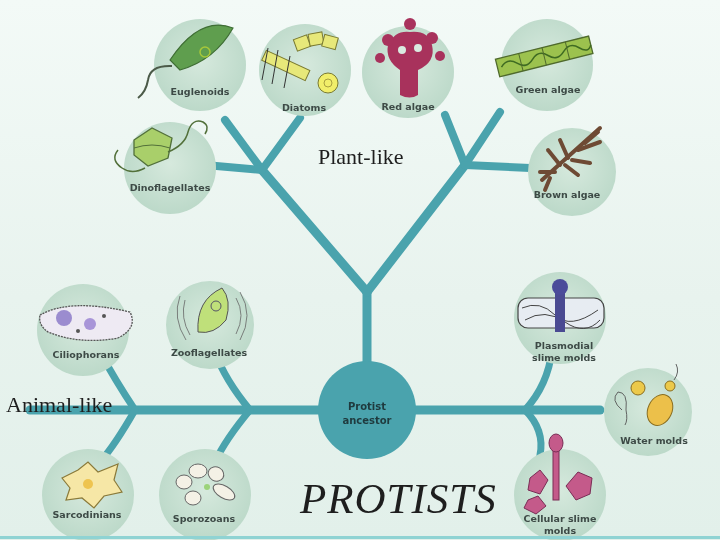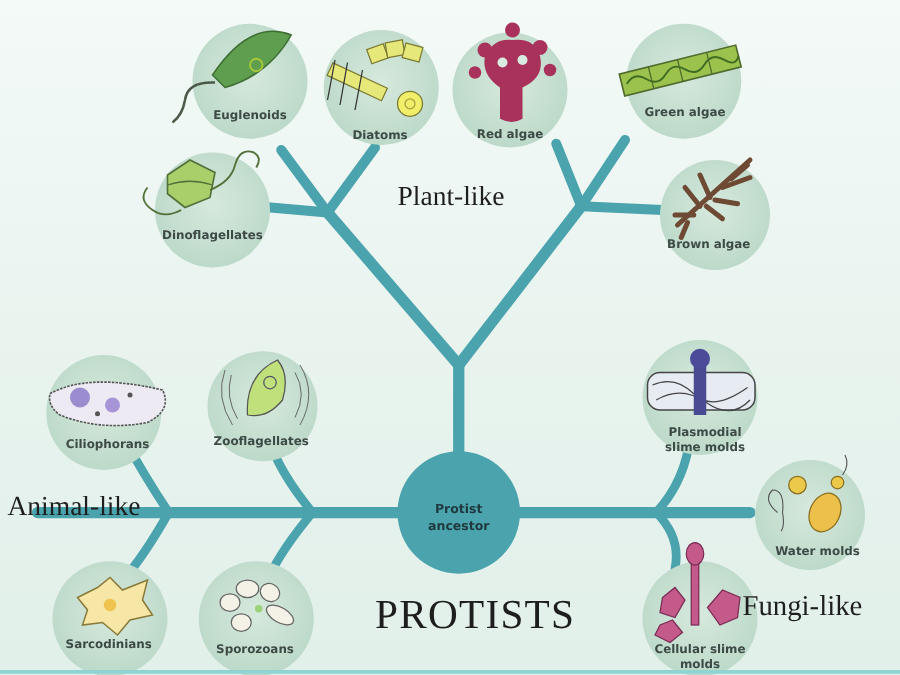--- a/index.html
+++ b/index.html
@@ -6,21 +6,21 @@
   body { width:720px; height:540px; overflow:hidden; position:relative;
          background: linear-gradient(180deg, #f3faf7 0%, #e8f3ee 55%, #e2f0ea 100%);
          font-family: "Liberation Sans", sans-serif; }
   #stage { position:absolute; left:0; top:0; width:612px; height:540px; }
   svg { position:absolute; left:0; top:0; }
   .node-label { font-family: "DejaVu Sans", sans-serif; font-size:9.5px; fill:#3d4a46; font-weight:bold; }
   .center-label { font-family: "DejaVu Sans", sans-serif; font-size:10px; fill:#1f3a3e; font-weight:bold; }
   .overlay { position:absolute; font-family: "Liberation Serif", serif; color:#1e1e1e; white-space:nowrap; }
   #plant-like { left:318px; top:144px; font-size:22px; }
   #animal-like { left:6px; top:392px; font-size:22px; }
-  #protists { left:300px; top:474px; font-size:33px; letter-spacing:1px; }
+  #protists { left:300px; top:474px; font-size:43px; letter-spacing:1px;font-style:italic; }
   #fungi-like { left:594px; top:472px; font-size:23px; }
   #bottom-line { position:absolute; left:0; top:536px; width:720px; height:3px; background:#8fd3d3; }
 </style>
 </head>
 <body>
 
 <div id="stage">
 <svg width="720" height="540" viewBox="0 0 720 540">
   <defs>
     <radialGradient id="nodeGrad" cx="50%" cy="45%" r="55%">
@@ -220,15 +220,14 @@
   <g>
     <circle cx="367" cy="410" r="49" fill="#4aa3ad"></circle>
     <text x="367" y="410" text-anchor="middle" class="center-label">Protist</text>
     <text x="367" y="424" text-anchor="middle" class="center-label">ancestor</text>
   </g>
 </svg>
 
 <div class="overlay" id="plant-like">Plant-like</div>
 <div class="overlay" id="animal-like">Animal-like</div>
 <div class="overlay" id="protists">PROTISTS</div>
-<div class="overlay" id="fungi-like">Fungi-like</div>
 <div id="bottom-line"></div>
 </div>
 
 </body></html>

